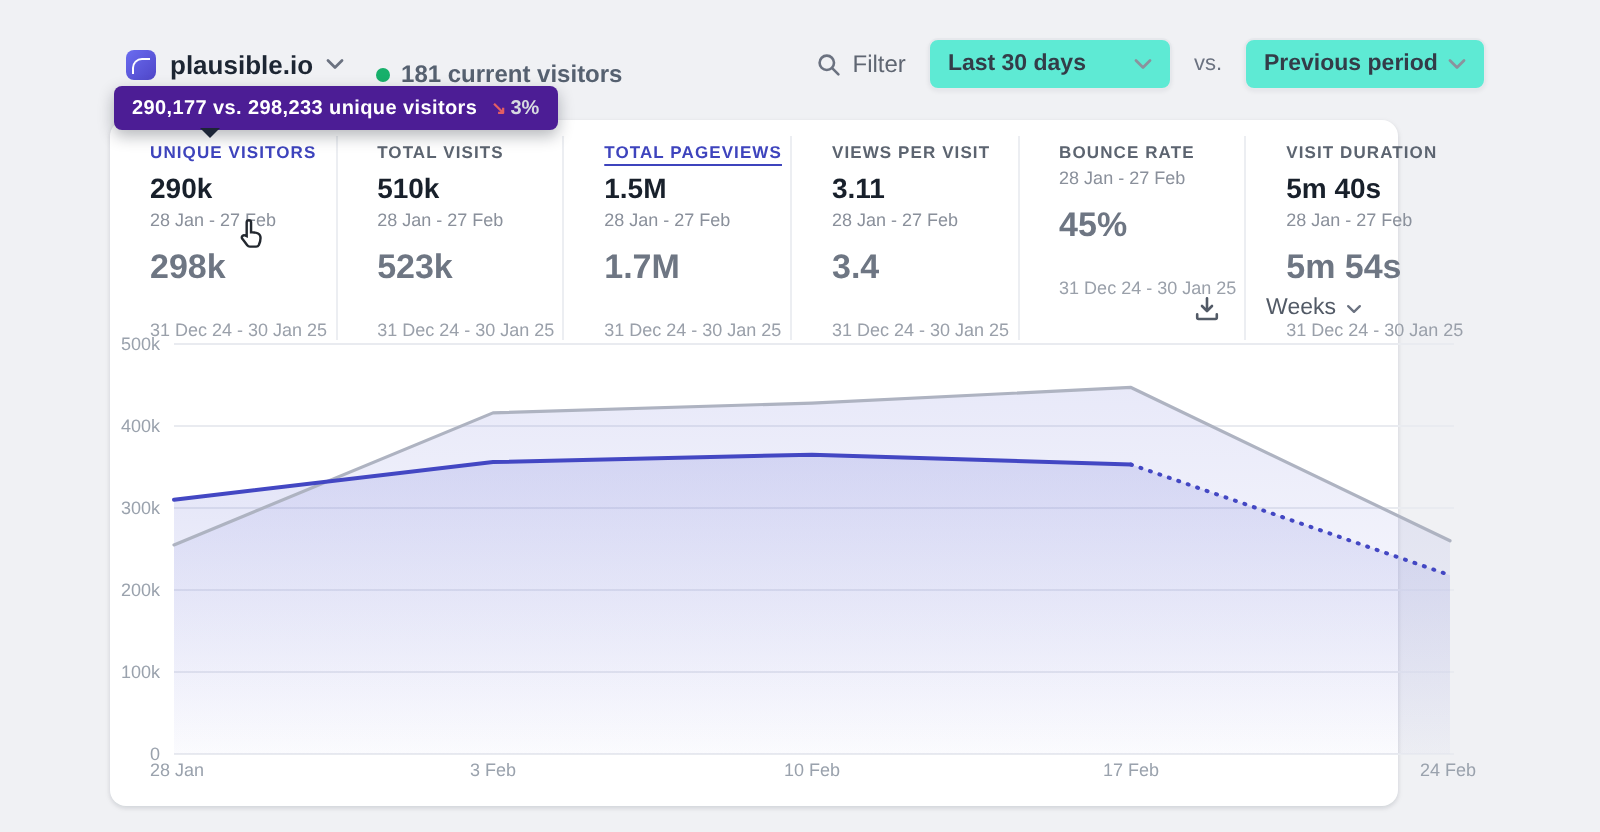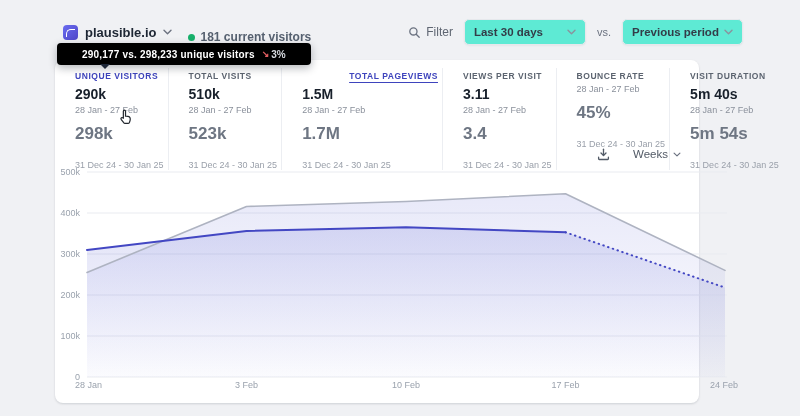--- a/index.html
+++ b/index.html
@@ -21,39 +21,39 @@
   .header-right { position:absolute; right:57px; top:19px; display:flex; align-items:center; gap:11px; height:26px; }
   .filter { display:flex; align-items:center; gap:5px; color:#5f6672; font-size:12px; font-weight:500; cursor:pointer; }
   .select { display:flex; align-items:center; justify-content:space-between; background:#5eead4; border:1px solid #e6e8ec;
             border-radius:5px; box-shadow:0 1px 2px rgba(16,24,40,.05); height:26px; padding:0 9px;
             font-size:11.5px; font-weight:600; color:#333c48; cursor:pointer; }
   .select.range { width:122px; }
   .select.compare { width:121px; }
   .vs { font-size:11px; color:#6b7280; }
 
   
-  .tooltip { position:absolute; left:57px; top:43px; height:22px; z-index:9; background:#000000; border-radius:4px;
-             display:inline-flex; align-items:center; gap:7px; padding:0 25px; box-shadow:0 3px 8px rgba(10,15,30,.3); }
+  .tooltip { position:absolute; left:57px; top:43px; height:22px; z-index:9; background:#4c1d95; border-radius:4px;
+             display:inline-flex; align-items:center; gap:7px; padding:0 9px; box-shadow:0 3px 8px rgba(10,15,30,.3); }
   .tooltip-text { font-size:10px; font-weight:700; color:#ffffff; white-space:nowrap; letter-spacing:.2px; }
   .tooltip-change { display:flex; align-items:center; gap:2px; }
   .tooltip-arrow { font-size:9px; color:#e35e62; font-weight:700; }
   .tooltip-pct { font-size:10px; font-weight:700; color:#d7dae0; }
   .tooltip-caret { position:absolute; left:100px; top:64px; width:0; height:0; z-index:9;
                    border:5px solid transparent; border-top-color:#1c2536; border-bottom-width:0; }
 
   
   .card { position:absolute; left:55px; top:60px; width:644px; height:343px; background:#fff; border-radius:8px;
           box-shadow:0 1px 2px rgba(16,24,40,.07), 0 1px 3px rgba(16,24,40,.08); }
 
   .stats { position:absolute; left:0; top:8px; width:100%; display:flex; }
   .metric { flex:1 1 0; padding:3px 4px 0 20px; border-left:1px solid #eceef2; cursor:pointer; }
   .metric:first-child { border-left:none; }
   .metric-label { font-size:8.5px; font-weight:700; letter-spacing:.55px; color:#5c6470; white-space:nowrap; }
   .metric.hovered .metric-label { color:#3e44bd; }
-  .metric.selected .metric-label { color:#3e44bd; text-decoration:underline; text-underline-offset:2.5px;margin-left:47px; }
+  .metric.selected .metric-label { color:#3e44bd; text-decoration:underline; text-underline-offset:2.5px; }
   .metric-value { font-size:14px; font-weight:700; color:#18202b; margin-top:5px; }
   .metric-period { font-size:9px; color:#8a909b; margin-top:3px; white-space:nowrap; }
   .metric-prev-value { font-size:17px; font-weight:700; color:#6e7683; margin-top:9px; }
   .metric-prev-period { font-size:9px; color:#9aa0aa; margin-top:16px; white-space:nowrap; }
 
   .interval-row { position:absolute; top:85px; right:18px; display:flex; align-items:center; gap:23px; height:18px; }
   .download-btn { display:flex; align-items:center; cursor:pointer; }
   .interval-select { display:flex; align-items:center; gap:5px; font-size:11.5px; font-weight:500; color:#525a66; cursor:pointer; }
 
   .chart-area { position:absolute; left:0; top:100px; width:690px; height:243px; }

